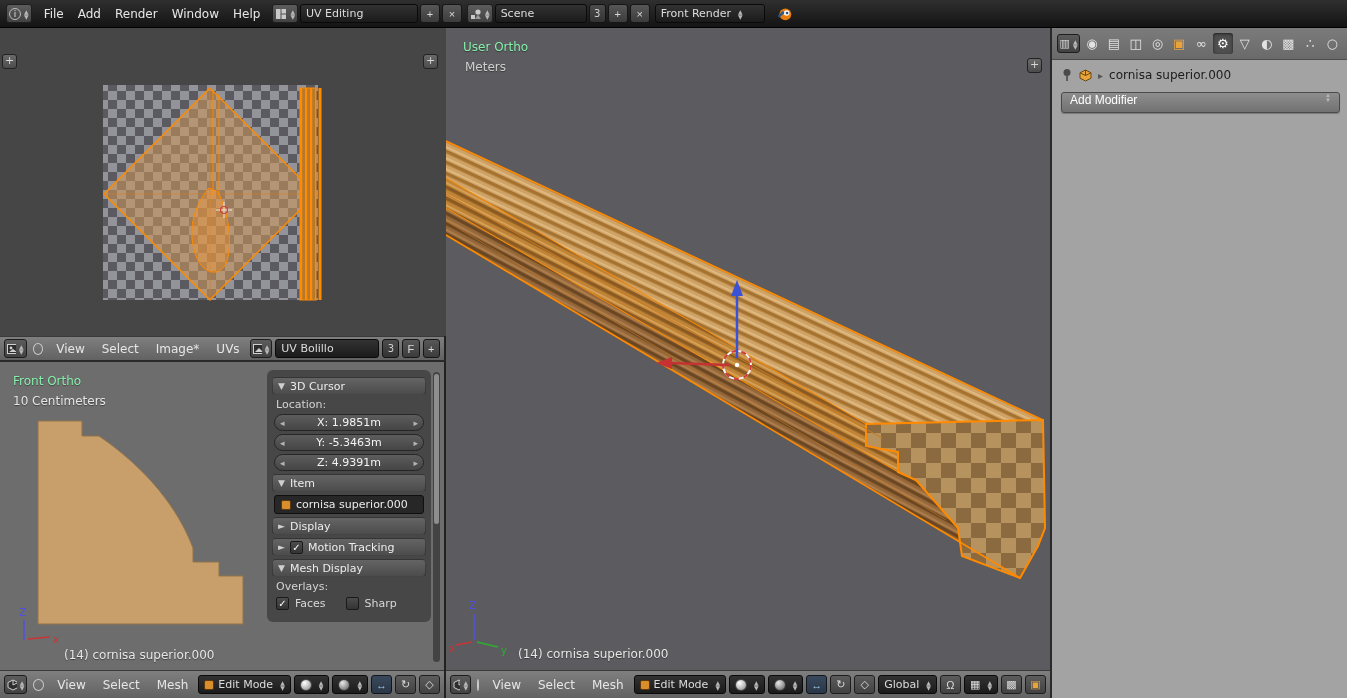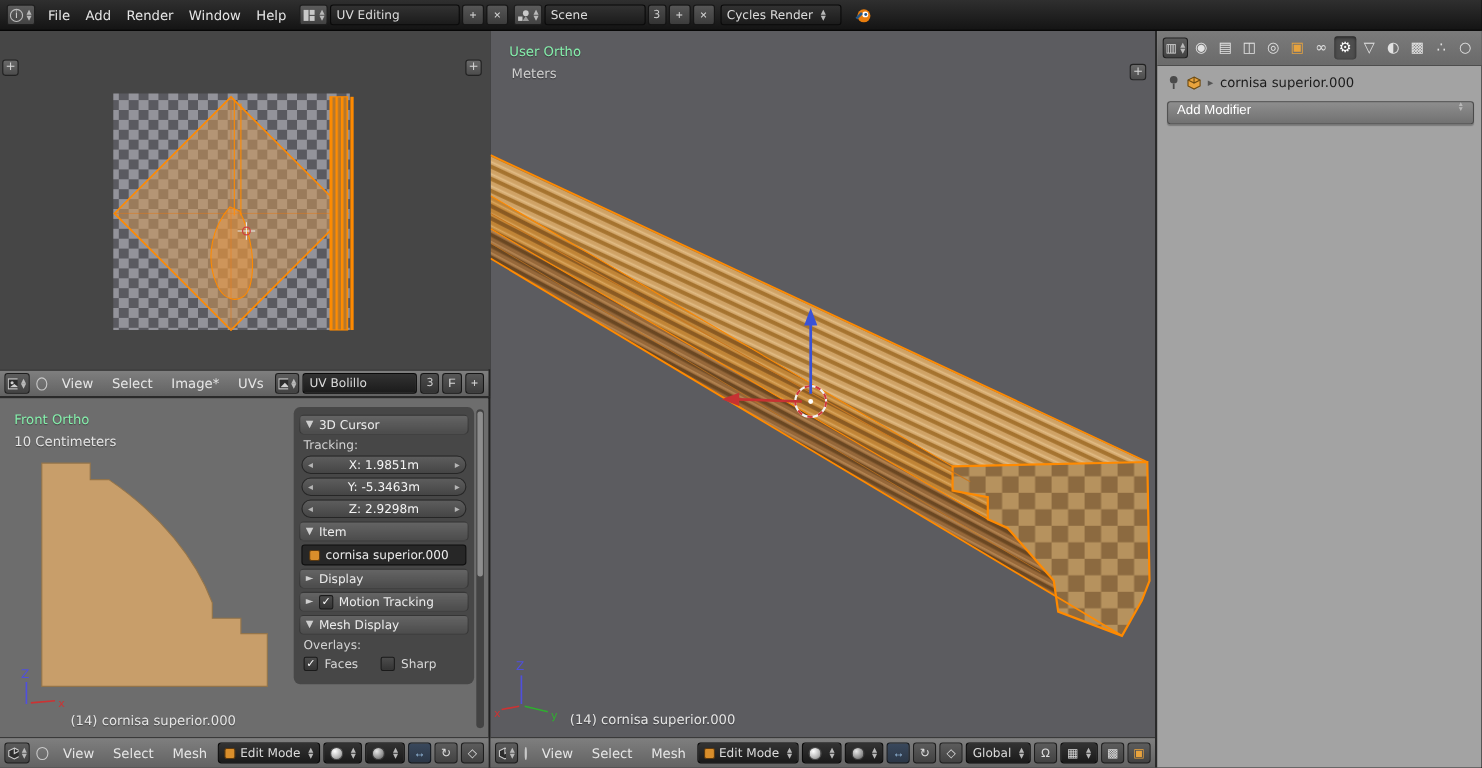--- a/index.html
+++ b/index.html
@@ -153,21 +153,21 @@
       </div>
       <span class="users-box">3</span>
       <button class="sq-btn">
           <span>+</span>
         </button>
       <button class="sq-btn">
           <span>×</span>
         </button>
     </div>
     <div class="dd-dark" style="min-width:110px">
-      <span>Cycles Render</span>
+      <span>Front Render</span>
       <span class="arrows">
           <i>▲</i>
           <i>▼</i>
         </span>
     </div>
     <svg class="blogo" viewBox="0 0 20 20">
       <circle cx="11" cy="11" r="7" fill="#e87d0d"></circle>
       <circle cx="12.5" cy="9.5" r="3.2" fill="#fff"></circle>
       <circle cx="13" cy="9.5" r="1.6" fill="#265787"></circle>
       <path d="M2,13 L8,7 L10,9 L4,15 Z" fill="#265787"></path>
@@ -257,34 +257,34 @@
     <span class="view-label" style="left:13px; top:12px;">Front Ortho</span>
     <span class="view-label" style="left:13px; top:32px; color:#e5e5e5;">10 Centimeters</span>
     <span class="obj-label" style="left:64px; top:286px;">(14) cornisa superior.000</span>
 
     
     <aside class="npanel">
       <div class="np-header">
         <span class="tri">▼</span>
         <span>3D Cursor</span>
       </div>
-      <div class="np-label">Tracking:</div>
+      <div class="np-label">Location:</div>
       <div class="np-slider">
         <span class="lt">◂</span>
         <span>X: 1.9851m</span>
         <span class="rt">▸</span>
       </div>
       <div class="np-slider">
         <span class="lt">◂</span>
         <span>Y: -5.3463m</span>
         <span class="rt">▸</span>
       </div>
       <div class="np-slider">
         <span class="lt">◂</span>
-        <span>Z: 2.9298m</span>
+        <span>Z: 4.9391m</span>
         <span class="rt">▸</span>
       </div>
       <div class="np-header">
         <span class="tri">▼</span>
         <span>Item</span>
       </div>
       <div class="np-item-field">
         <span class="cube-glyph"></span>
         <span>cornisa superior.000</span>
       </div>

